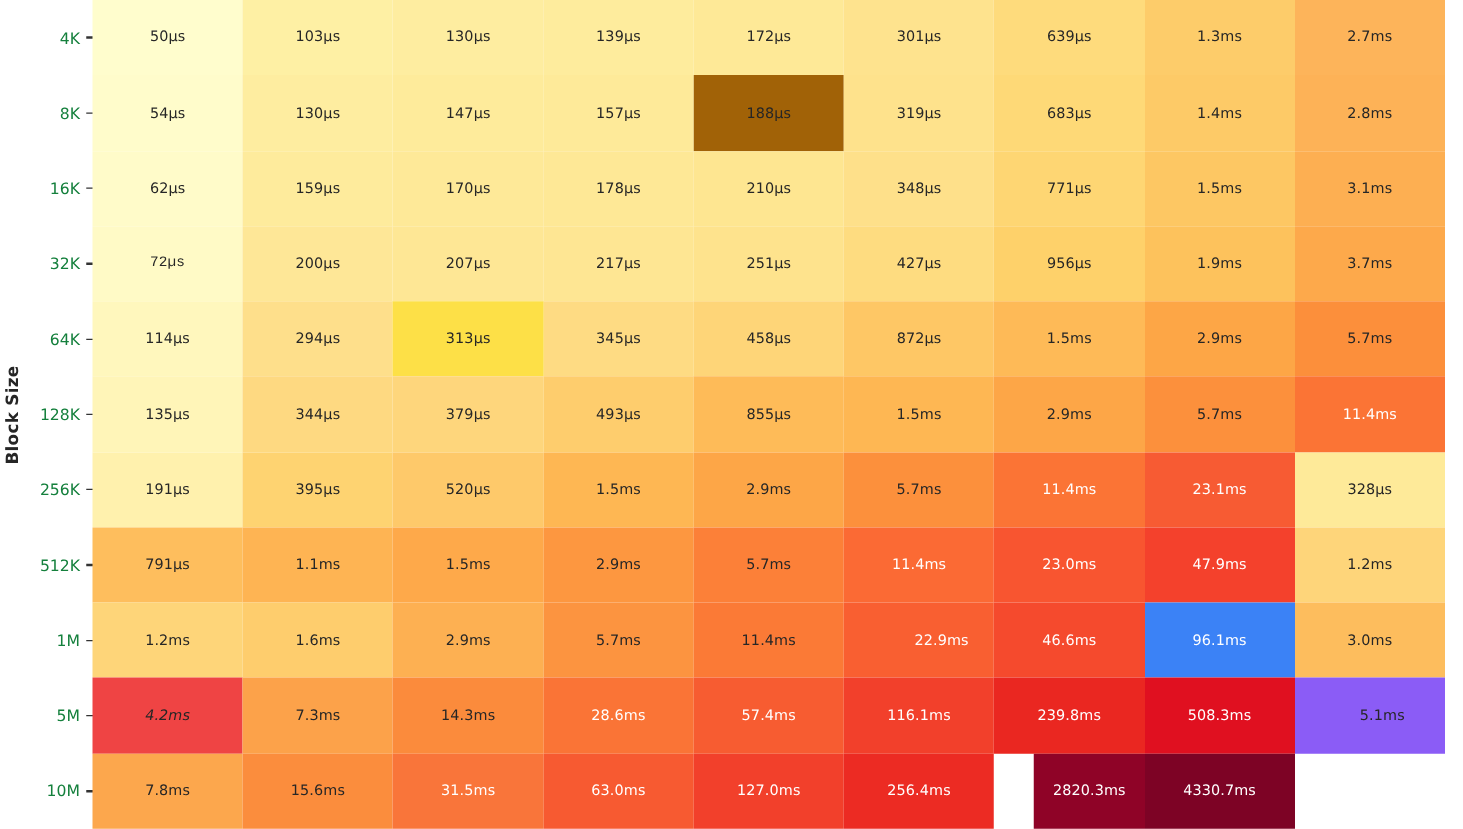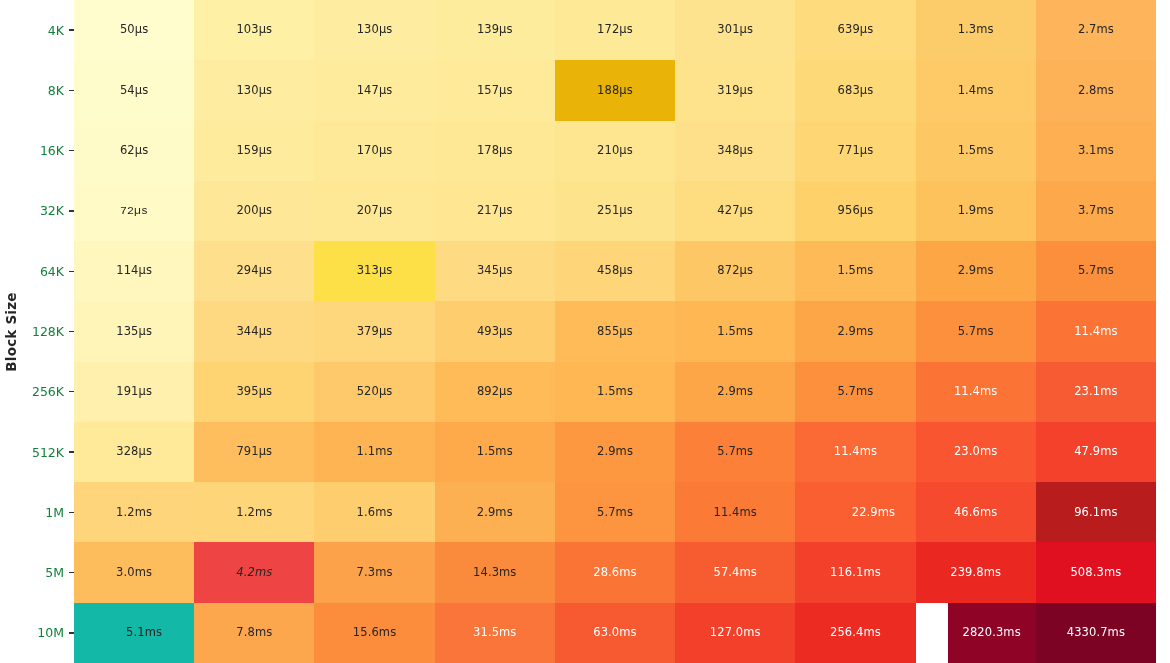--- a/index.html
+++ b/index.html
@@ -191,21 +191,21 @@
       </div>
       <div class="cell dark" style="background: rgb(254, 237, 160);">
         <span class="ctext">130µs</span>
       </div>
       <div class="cell dark" style="background: rgb(254, 235, 155);">
         <span class="ctext">147µs</span>
       </div>
       <div class="cell dark" style="background: rgb(254, 234, 153);">
         <span class="ctext">157µs</span>
       </div>
-      <div class="cell dark" style="background: #eab308; text-align: center;">
+      <div class="cell dark" style="background: #a16207; text-align: center;">
         <span class="ctext">188µs</span>
       </div>
       <div class="cell dark" style="background: rgb(254, 226, 140);">
         <span class="ctext">319µs</span>
       </div>
       <div class="cell dark" style="background: rgb(254, 217, 119);">
         <span class="ctext">683µs</span>
       </div>
       <div class="cell dark" style="background: rgb(253, 202, 103);">
         <span class="ctext">1.4ms</span>
@@ -323,23 +323,20 @@
       </div>
       <div class="cell dark" style="background: rgb(255, 241, 173);">
         <span class="ctext">191µs</span>
       </div>
       <div class="cell dark" style="background: rgb(254, 211, 113);">
         <span class="ctext">395µs</span>
       </div>
       <div class="cell dark" style="background: rgb(254, 201, 106);">
         <span class="ctext">520µs</span>
       </div>
-      <div class="cell dark" style="background: rgb(254, 187, 88);">
-        <span class="ctext">892µs</span>
-      </div>
       <div class="cell dark" style="background: rgb(254, 183, 83);">
         <span class="ctext">1.5ms</span>
       </div>
       <div class="cell dark" style="background: rgb(253, 166, 71);">
         <span class="ctext">2.9ms</span>
       </div>
       <div class="cell dark" style="background: rgb(252, 144, 60);">
         <span class="ctext">5.7ms</span>
       </div>
       <div class="cell light" style="background: rgb(251, 116, 53);">
@@ -392,21 +389,21 @@
       </div>
       <div class="cell dark" style="background: rgb(251, 122, 54);">
         <span class="ctext">11.4ms</span>
       </div>
       <div class="cell light" style="background: rgb(249, 95, 49); padding-left: 36px;">
         <span class="ctext">22.9ms</span>
       </div>
       <div class="cell light" style="background: rgb(245, 74, 45);">
         <span class="ctext">46.6ms</span>
       </div>
-      <div class="cell light" style="background: #b91c1c;">
+      <div class="cell light" style="background: #3b82f6;">
         <span class="ctext">96.1ms</span>
       </div>
       <div class="cell dark" style="background: rgb(253, 189, 93);">
         <span class="ctext">3.0ms</span>
       </div>
       <div class="cell dark" style="background: #ef4444; font-style: italic;">
         <span class="ctext">4.2ms</span>
       </div>
       <div class="cell dark" style="background: rgb(252, 162, 74);">
         <span class="ctext">7.3ms</span>
@@ -422,21 +419,21 @@
       </div>
       <div class="cell light" style="background: rgb(242, 64, 43);">
         <span class="ctext">116.1ms</span>
       </div>
       <div class="cell light" style="background: rgb(234, 39, 33);">
         <span class="ctext">239.8ms</span>
       </div>
       <div class="cell light" style="background: rgb(224, 16, 32);">
         <span class="ctext">508.3ms</span>
       </div>
-      <div class="cell dark" style="background: #14b8a6; padding-left: 20px;">
+      <div class="cell dark" style="background: #8b5cf6; padding-left: 20px;">
         <span class="ctext">5.1ms</span>
       </div>
       <div class="cell dark" style="background: rgb(252, 167, 77);">
         <span class="ctext">7.8ms</span>
       </div>
       <div class="cell dark" style="background: rgb(251, 141, 61);">
         <span class="ctext">15.6ms</span>
       </div>
       <div class="cell light" style="background: rgb(249, 117, 58);">
         <span class="ctext">31.5ms</span>

